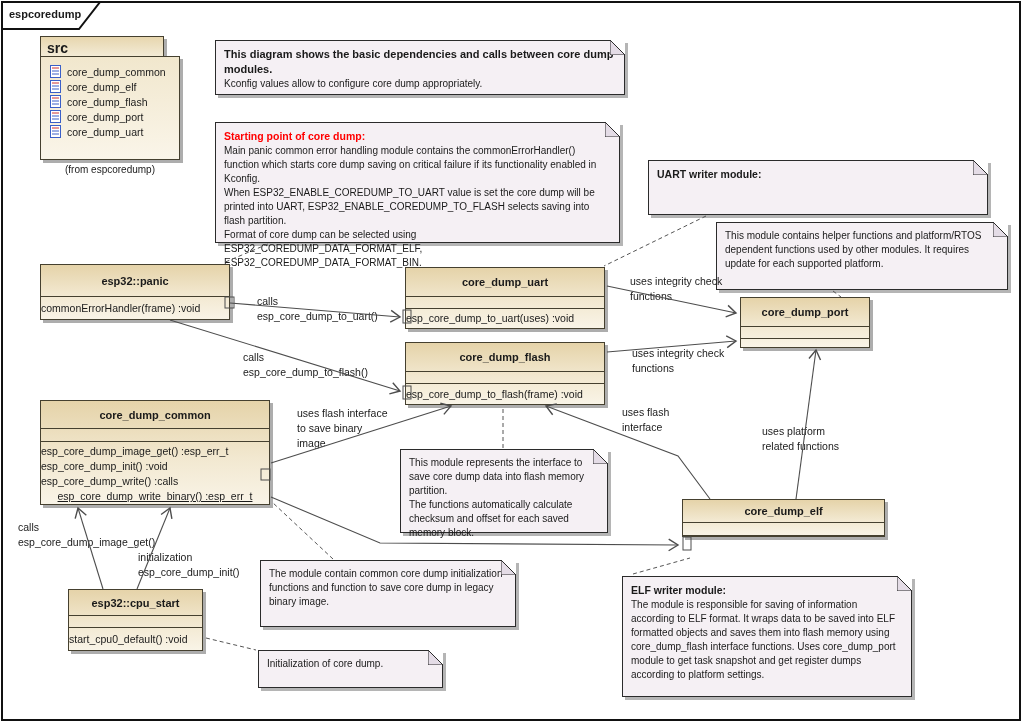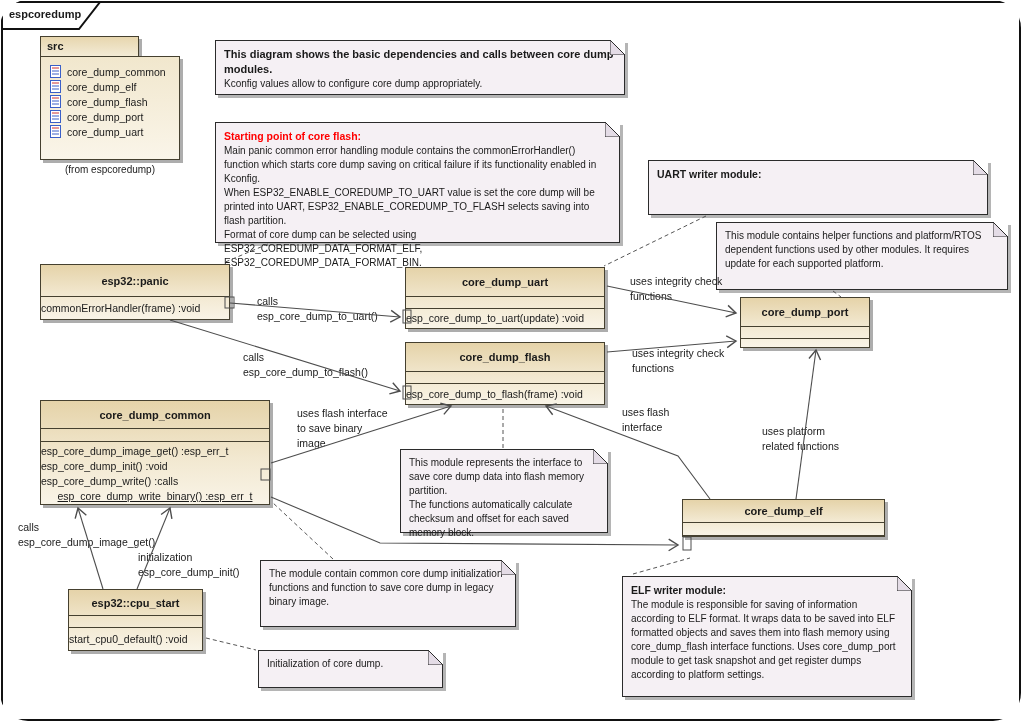--- a/index.html
+++ b/index.html
@@ -1,30 +1,30 @@
 <!DOCTYPE html>
 <html><head>
 <meta charset="utf-8">
 <style>
   html,body{margin:0;padding:0;background:#ffffff;font-family:"Liberation Sans",sans-serif;color:#1a1a1a;}
-  #canvas{position:relative;width:1021px;height:721px;background:#fff;overflow:hidden;border-radius:28px;}
+  #canvas{position:relative;width:1021px;height:721px;background:#fff;overflow:hidden;}
   .frame-border{position:absolute;left:1px;top:1px;width:1016px;height:716px;border:2px solid #111;}
   .frame-tab{position:absolute;left:1px;top:1px;width:110px;height:30px;}
   .frame-tab-label{position:absolute;left:9px;top:8px;font-size:11px;font-weight:bold;}
   
   .cls{position:absolute;background:linear-gradient(180deg,#e5d3a9 0%,#f2e8d0 55%,#f9f4e7 100%);
        border:1px solid #45402f;box-shadow:3px 3px 0 rgba(145,145,145,.75);box-sizing:border-box;}
   .cls .hd{font-weight:bold;font-size:11px;text-align:center;display:flex;align-items:center;justify-content:center;
        border-bottom:1px solid #45402f;box-sizing:border-box;}
   .cls .attr{border-bottom:1px solid #45402f;box-sizing:border-box;}
   .cls .m{font-size:10.5px;padding-left:0;white-space:nowrap;box-sizing:border-box;}
   .cls .m.u{text-decoration:underline;text-align:center;}
   
-  .pkg-tab{position:absolute;left:40px;top:36px;width:99px;height:21px;background:linear-gradient(180deg,#e7d6ae,#f3ebd6);
-       border:1px solid #45402f;box-sizing:border-box;font-weight:bold;font-size:11px;padding:3px 2px 0 6px;box-shadow:3px 3px 0 rgba(145,145,145,.75);}
+  .pkg-tab{position:absolute;left:40px;top:36px;width:124px;height:21px;background:linear-gradient(180deg,#e7d6ae,#f3ebd6);
+       border:1px solid #45402f;box-sizing:border-box;font-weight:bold;font-size:14px;padding:3px 2px 0 6px;box-shadow:3px 3px 0 rgba(145,145,145,.75);}
   .pkg-body{position:absolute;left:40px;top:56px;width:140px;height:104px;background:linear-gradient(180deg,#f1e7cd,#faf5e9);
        border:1px solid #45402f;box-sizing:border-box;box-shadow:3px 3px 0 rgba(145,145,145,.75);padding-top:7px;}
   .pkg-row{display:flex;align-items:center;gap:6px;padding:1px 0 1px 9px;font-size:10.5px;}
   .pkg-from{position:absolute;left:40px;top:164px;width:140px;text-align:center;font-size:10px;}
   
   .note{position:absolute;background:#f5f0f4;border:1px solid #2b2b2b;box-shadow:3px 3px 0 rgba(150,150,150,.7);
        box-sizing:border-box;padding:6px 8px 4px 8px;font-size:10px;line-height:14px;}
   .note .tt{font-weight:bold;font-size:10.5px;line-height:15px;white-space:pre-line;}
   .note .bd{white-space:pre-line;}
   .note .tt.red{color:#ff0000;}
@@ -102,21 +102,21 @@
       </svg>
     <div class="tt big">This diagram shows the basic dependencies and calls between core dump modules.</div>
     <div class="bd">Kconfig values allow to configure core dump appropriately.</div>
   </div>
 
   <div class="note" style="left:215px;top:122px;width:405px;height:121px;">
     <svg class="fold" width="15" height="15">
         <polygon points="0,0 15,0 15,15" fill="#ffffff"></polygon>
         <polygon points="0,0 15,15 0,15" fill="#e4dce6" stroke="#2b2b2b" stroke-width="1"></polygon>
       </svg>
-    <div class="tt red">Starting point of core flash:</div>
+    <div class="tt red">Starting point of core dump:</div>
     <div class="bd">Main panic  common error handling module contains the commonErrorHandler() function which starts core dump saving on critical failure if its functionality enabled in Kconfig.
 When ESP32_ENABLE_COREDUMP_TO_UART value is set the core dump will be printed into UART, ESP32_ENABLE_COREDUMP_TO_FLASH selects saving into flash partition.
 Format of core dump can be selected using ESP32_COREDUMP_DATA_FORMAT_ELF, ESP32_COREDUMP_DATA_FORMAT_BIN.</div>
   </div>
 
   <div class="note" style="left:648px;top:160px;width:340px;height:55px;">
     <svg class="fold" width="15" height="15">
         <polygon points="0,0 15,0 15,15" fill="#ffffff"></polygon>
         <polygon points="0,0 15,15 0,15" fill="#e4dce6" stroke="#2b2b2b" stroke-width="1"></polygon>
       </svg>
@@ -166,21 +166,21 @@
   </div>
 
   <div class="cls" style="left:40px;top:264px;width:190px;">
     <div class="hd" style="height:32px;">esp32::panic</div>
     <div class="m" style="line-height:22px;height:22px;">commonErrorHandler(frame)  :void</div>
   </div>
 
   <div class="cls" style="left:405px;top:267px;width:200px;">
     <div class="hd" style="height:29px;">core_dump_uart</div>
     <div class="attr" style="height:12px;"></div>
-    <div class="m" style="line-height:19px;height:19px;">esp_core_dump_to_uart(update)  :void</div>
+    <div class="m" style="line-height:19px;height:19px;">esp_core_dump_to_uart(uses)  :void</div>
   </div>
 
   <div class="cls" style="left:405px;top:342px;width:200px;">
     <div class="hd" style="height:29px;">core_dump_flash</div>
     <div class="attr" style="height:12px;"></div>
     <div class="m" style="line-height:20px;height:20px;">esp_core_dump_to_flash(frame)  :void</div>
   </div>
 
   <div class="cls" style="left:740px;top:297px;width:130px;height:51px;">
     <div class="hd" style="height:29px;">core_dump_port</div>

